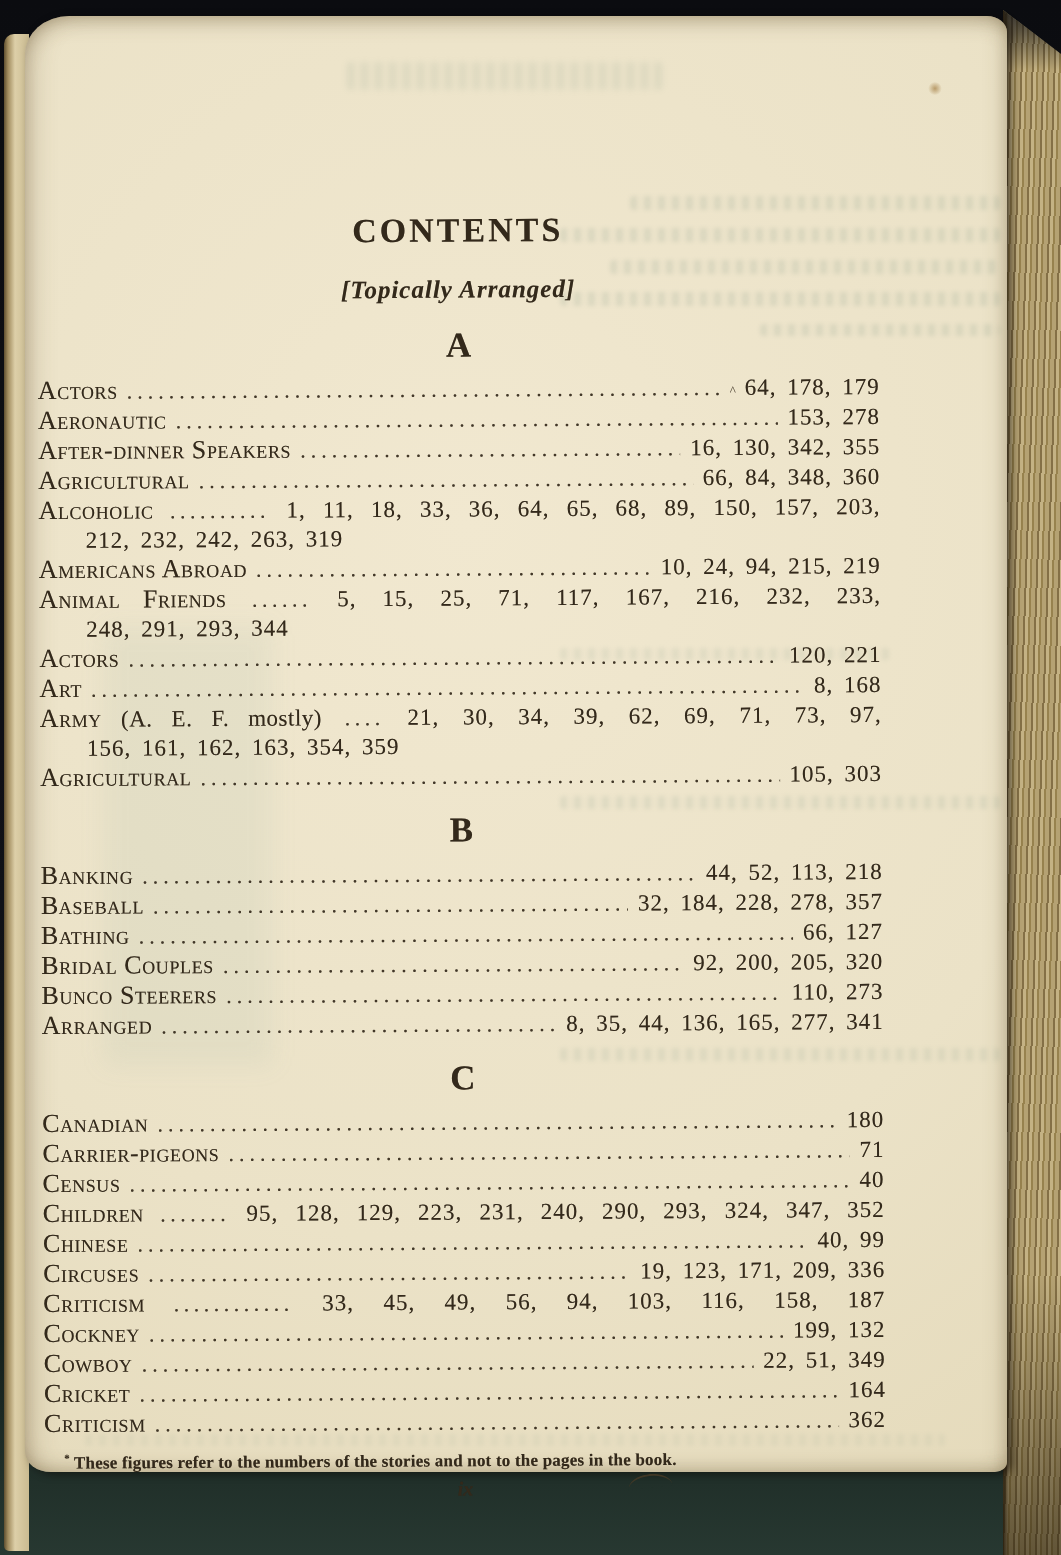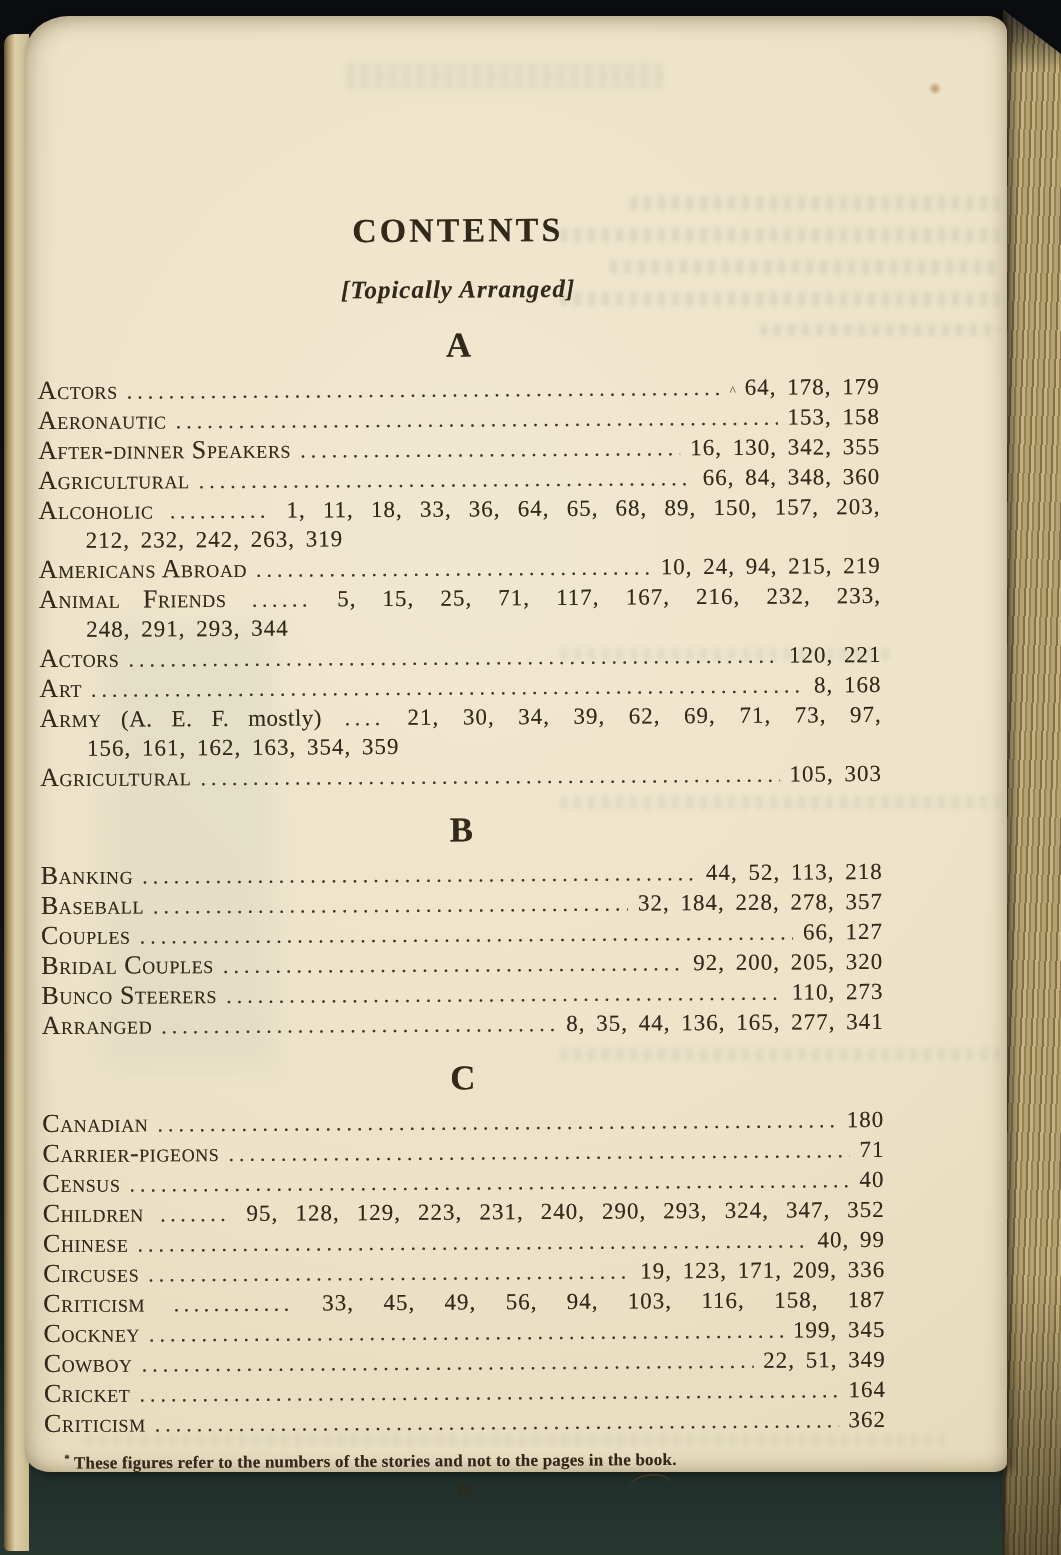--- a/index.html
+++ b/index.html
@@ -118,21 +118,21 @@
         <div class="sec-list">
           <div class="entry leader">
             <span class="lbl">Actors</span>
             <span class="dotfill"></span>
             <sup class="mark">^</sup>
             <span class="pgs">64, 178, 179</span>
           </div>
           <div class="entry leader">
             <span class="lbl">Aeronautic</span>
             <span class="dotfill"></span>
-            <span class="pgs">153, 158</span>
+            <span class="pgs">153, 278</span>
           </div>
           <div class="entry leader">
             <span class="lbl">After-dinner Speakers</span>
             <span class="dotfill"></span>
             <span class="pgs">16, 130, 342, 355</span>
           </div>
           <div class="entry leader">
             <span class="lbl">Agricultural</span>
             <span class="dotfill"></span>
             <span class="pgs">66, 84, 348, 360</span>
@@ -176,21 +176,21 @@
             <span class="lbl">Banking</span>
             <span class="dotfill"></span>
             <span class="pgs">44, 52, 113, 218</span>
           </div>
           <div class="entry leader">
             <span class="lbl">Baseball</span>
             <span class="dotfill"></span>
             <span class="pgs">32, 184, 228, 278, 357</span>
           </div>
           <div class="entry leader">
-            <span class="lbl">Couples</span>
+            <span class="lbl">Bathing</span>
             <span class="dotfill"></span>
             <span class="pgs">66, 127</span>
           </div>
           <div class="entry leader">
             <span class="lbl">Bridal Couples</span>
             <span class="dotfill"></span>
             <span class="pgs">92, 200, 205, 320</span>
           </div>
           <div class="entry leader">
             <span class="lbl">Bunco Steerers</span>
@@ -232,21 +232,21 @@
             <span class="lbl">Circuses</span>
             <span class="dotfill"></span>
             <span class="pgs">19, 123, 171, 209, 336</span>
           </div>
           <div class="entry spread">
             <div class="l1"><span class="lbl">Criticism</span><span class="dotrun"> ............ </span><span class="pgs">33, 45, 49, 56, 94, 103, 116, 158, 187</span></div>
           </div>
           <div class="entry leader">
             <span class="lbl">Cockney</span>
             <span class="dotfill"></span>
-            <span class="pgs">199, 345</span>
+            <span class="pgs">199, 132</span>
           </div>
           <div class="entry leader">
             <span class="lbl">Cowboy</span>
             <span class="dotfill"></span>
             <span class="pgs">22, 51, 349</span>
           </div>
           <div class="entry leader">
             <span class="lbl">Cricket</span>
             <span class="dotfill"></span>
             <span class="pgs">164</span>

